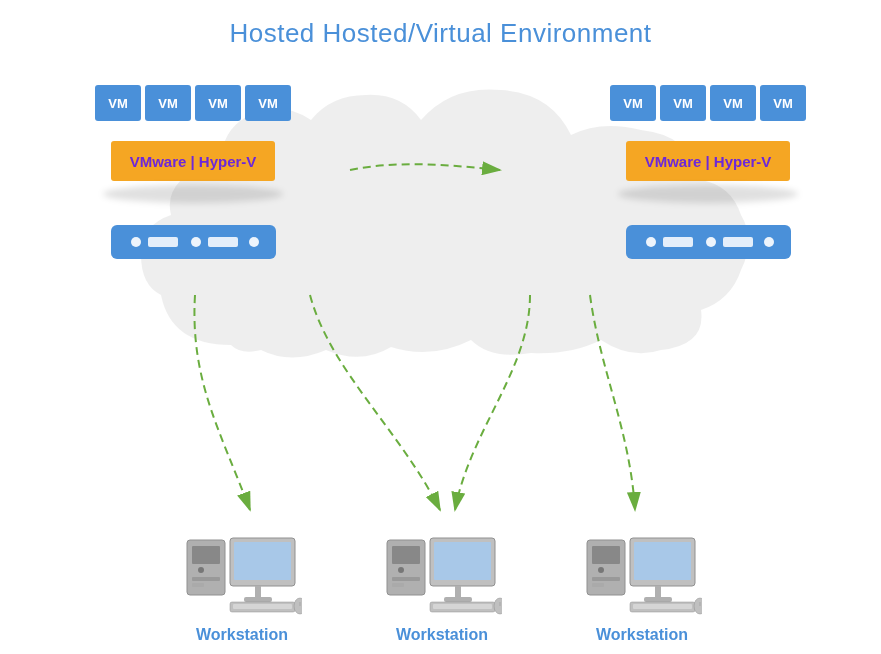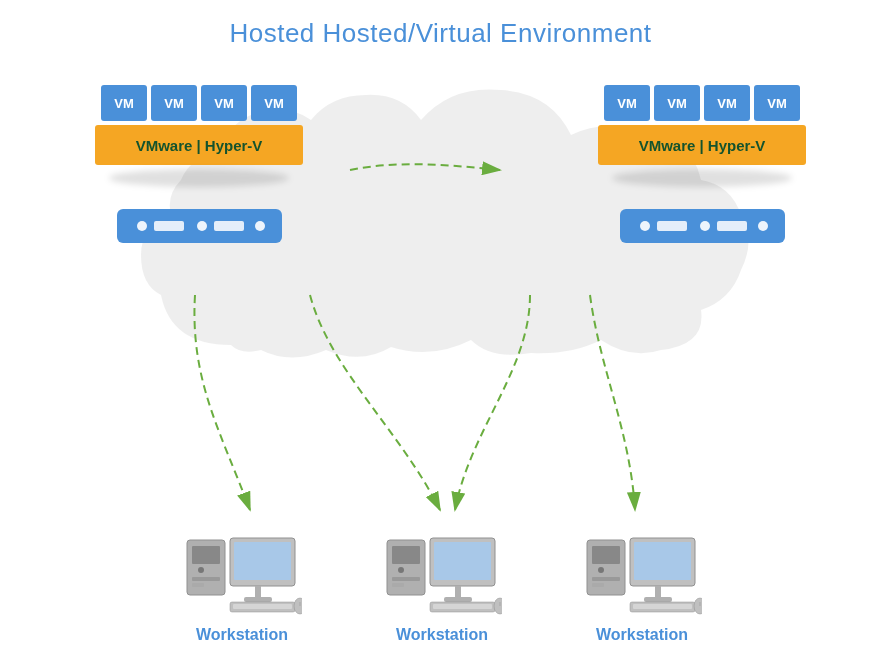--- a/index.html
+++ b/index.html
@@ -52,43 +52,43 @@
     }
 
     .server-group-right {
       right: 75px;
     }
 
     
     .vm-row {
       display: flex;
       gap: 4px;
-      margin-bottom: 0;
+      margin-bottom: 16px;
     }
 
     .vm-box {
       background: #4A90D9;
       color: white;
       font-size: 13px;
       font-weight: 600;
       width: 46px;
       height: 36px;
       display: flex;
       align-items: center;
       justify-content: center;
       border-radius: 3px;
     }
 
     
     .hypervisor-bar {
       background: #F5A623;
-      color: #14532d;
+      color: #6d28d9;
       font-size: 15px;
       font-weight: 600;
-      width: 208px;
+      width: 164px;
       height: 40px;
       display: flex;
       align-items: center;
       justify-content: center;
       border-radius: 3px;
       margin-top: 4px;
     }
 
     
     .server-shadow {

